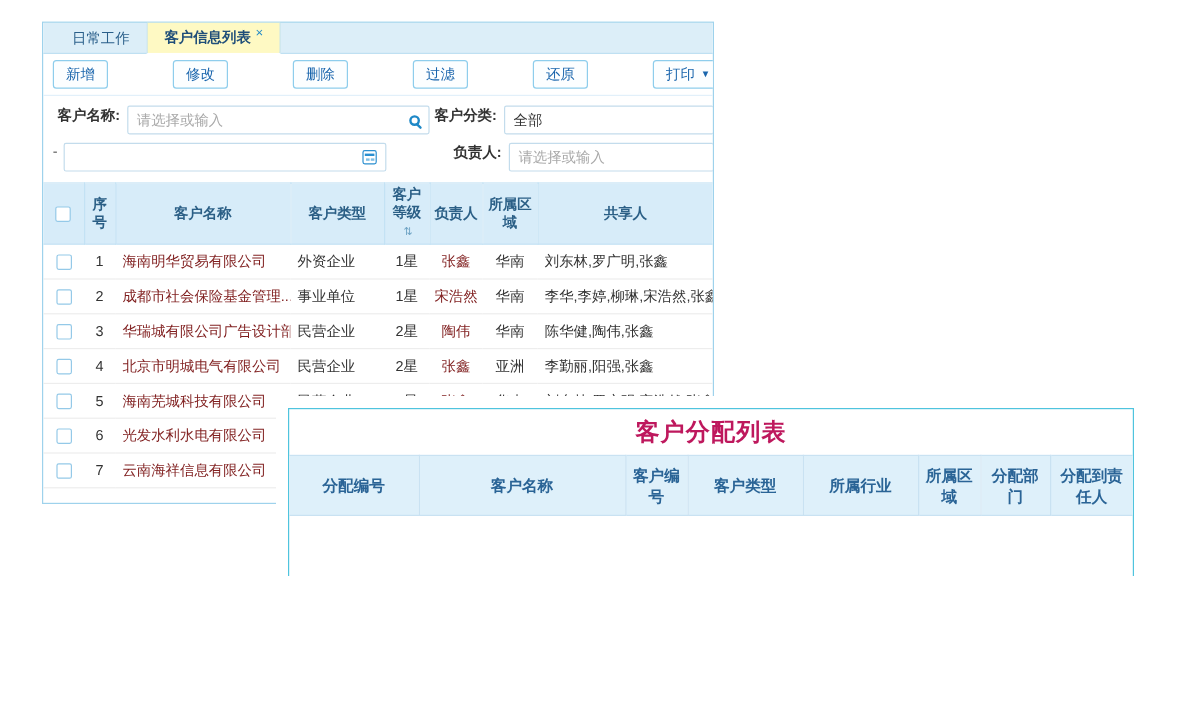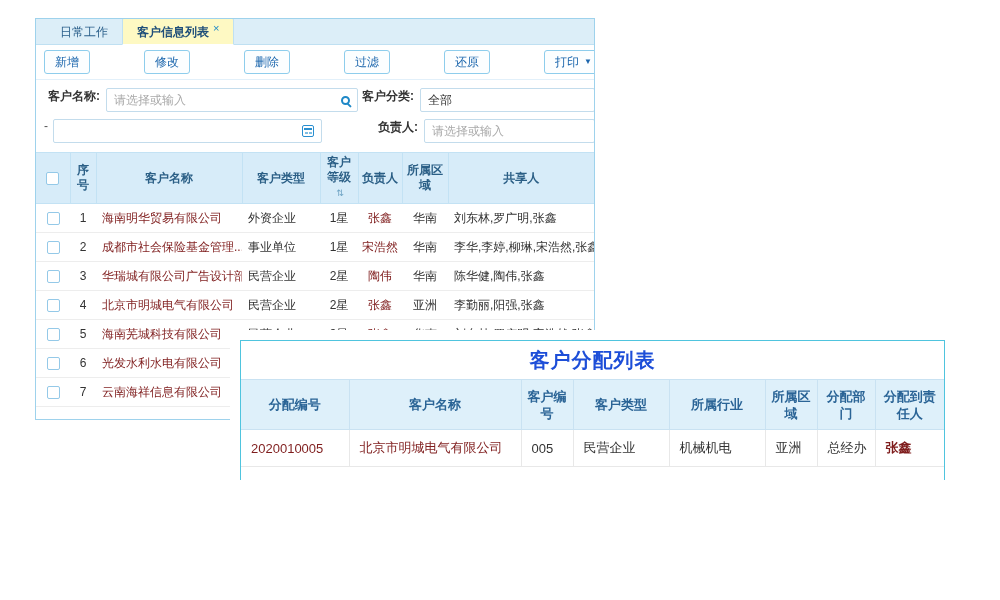--- a/index.html
+++ b/index.html
@@ -47,21 +47,21 @@
   .ctable { width:100%; border-collapse:collapse; table-layout:fixed; }
   .ctable th { background:#d7ecf9; color:#2b5f86; font-size:12px; font-weight:bold; text-align:center; vertical-align:middle; height:46px; padding:2px; border-top:1px solid #c3e2f4; border-bottom:1px solid #c3e2f4; border-right:1px solid #c3e2f4; line-height:15px; overflow:hidden; }
   .ctable th:last-child { border-right:none;margin-top:28px; }
   .ctable td { font-size:12px; color:#333; height:29px; padding:0 6px; border-bottom:1px solid #ededed; white-space:nowrap; overflow:hidden; vertical-align:middle; }
   .c-center { text-align:center; padding:0 2px !important; }
   .checkbox { display:inline-block; width:13px; height:13px; border:1px solid #94c9e8; border-radius:2px; background:#fff; vertical-align:middle; cursor:pointer; }
   .link { color:#7f1d1d; text-decoration:none; cursor:pointer;text-align:right; }
   .sort { font-size:9px; color:#6ea3c4; margin-left:2px; font-weight:normal; }
 
   
-  .alloc-title { height:38px; display:flex; align-items:center; justify-content:center; font-size:20px; font-weight:bold; color:#1d4ed8; letter-spacing:1px;text-align:right; }
+  .alloc-title { height:38px; display:flex; align-items:center; justify-content:center; font-size:20px; font-weight:bold; color:#be185d; letter-spacing:1px;text-align:right; }
   .atable { width:100%; border-collapse:collapse; table-layout:fixed; }
   .atable th { background:#def0fa; color:#2a6496; font-size:13px; font-weight:bold; text-align:center; vertical-align:middle; height:50px; padding:4px 6px; border-top:1px solid #c9e2f2; border-bottom:1px solid #c9e2f2; border-right:1px solid #c9e2f2; line-height:17px; overflow:hidden; }
   .atable th:last-child { border-right:none; }
   .th-assignee { padding:4px 10px; }
   .atable td { font-size:13px; color:#333; height:37px; padding:0 10px; border-bottom:1px solid #e8e8e8; border-right:1px solid #e8e8e8; white-space:nowrap; overflow:hidden; vertical-align:middle; }
   .atable td:last-child { border-right:none; }
   .a-assignee { font-weight:bold; }
 </style>
 </head>
 <body>
@@ -238,27 +238,17 @@
           <th>客户名称</th>
           <th>客户编号</th>
           <th>客户类型</th>
           <th>所属行业</th>
           <th>所属区域</th>
           <th>分配部门</th>
           <th class="th-assignee">分配到责任人</th>
         </tr>
       </thead>
       <tbody>
-        <tr>
-          <td><a class="link">2020010005</a></td>
-          <td><a class="link">北京市明城电气有限公司</a></td>
-          <td>005</td>
-          <td>民营企业</td>
-          <td>机械机电</td>
-          <td>亚洲</td>
-          <td>总经办</td>
-          <td><a class="link a-assignee">张鑫</a></td>
-        </tr>
       </tbody>
     </table>
   </section>
 
 </div>
 
 </body></html>

